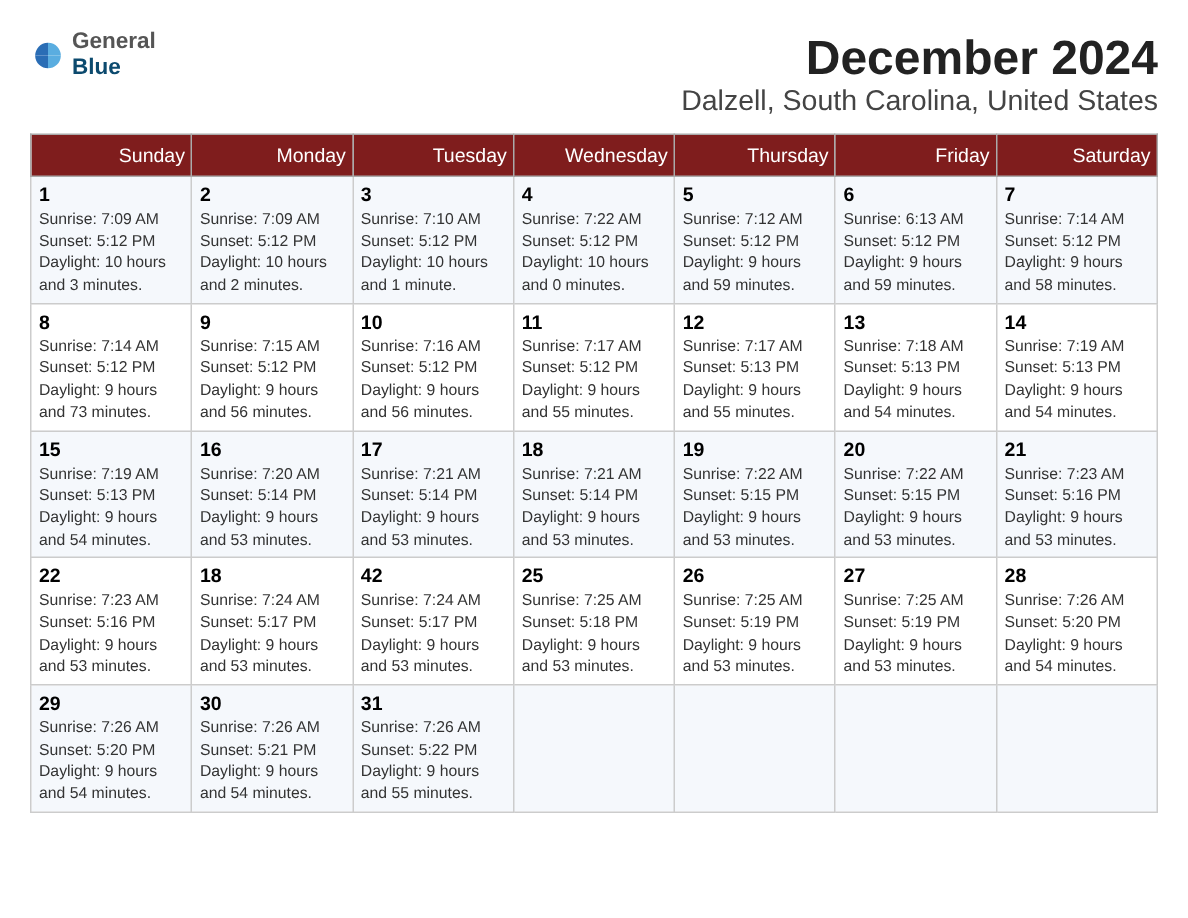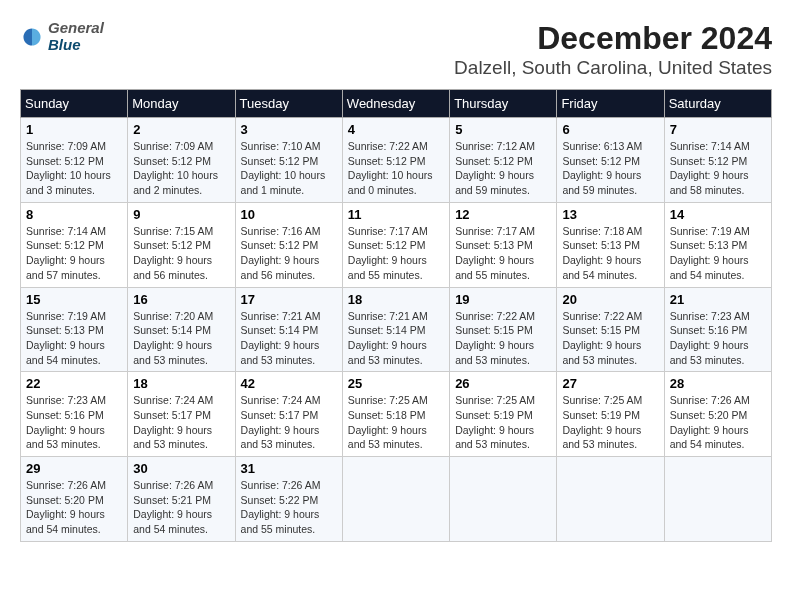--- a/index.html
+++ b/index.html
@@ -13,21 +13,20 @@
     .header-area {
       display: flex;
       justify-content: space-between;
       align-items: flex-start;
       margin-bottom: 10px;
     }
     .logo {
       display: flex;
       align-items: center;
       gap: 4px;
-      font-style: italic;
     }
     .logo-text {
       font-size: 15px;
       font-weight: bold;
       line-height: 1.1;
     }
     .logo-general { color: #555; }
     .logo-blue { color: #0c4a6e; }
     .logo-icon {
       width: 24px;
@@ -44,24 +43,24 @@
     .location-title {
       font-size: 19px;
       color: #444;
     }
     table {
       width: 100%;
       border-collapse: collapse;
       font-size: 11px;
     }
     thead tr th {
-      background-color: #0f172a;
+      background-color: #7f1d1d;
       color: #fff;
       padding: 6px 4px;
-      text-align: left;
+      text-align: right;
       font-size: 13px;
       font-weight: normal;
       border: 1px solid #aaa;
     }
     tbody tr td {
       vertical-align: top;
       border: 1px solid #ccc;
       padding: 4px 5px;
       min-height: 70px;
       width: 14.28%;
@@ -179,21 +178,21 @@
             <span>Daylight: 9 hours and 58 minutes.</span>
           </div>
         </td>
       </tr>
       <tr>
         <td>
           <span class="day-num">8</span>
           <div class="day-info">
             <span>Sunrise: 7:14 AM</span><br>
             <span>Sunset: 5:12 PM</span><br>
-            <span>Daylight: 9 hours and 57 minutes.</span>
+            <span>Daylight: 9 hours and 73 minutes.</span>
           </div>
         </td>
         <td>
           <span class="day-num">9</span>
           <div class="day-info">
             <span>Sunrise: 7:15 AM</span><br>
             <span>Sunset: 5:12 PM</span><br>
             <span>Daylight: 9 hours and 56 minutes.</span>
           </div>
         </td>

